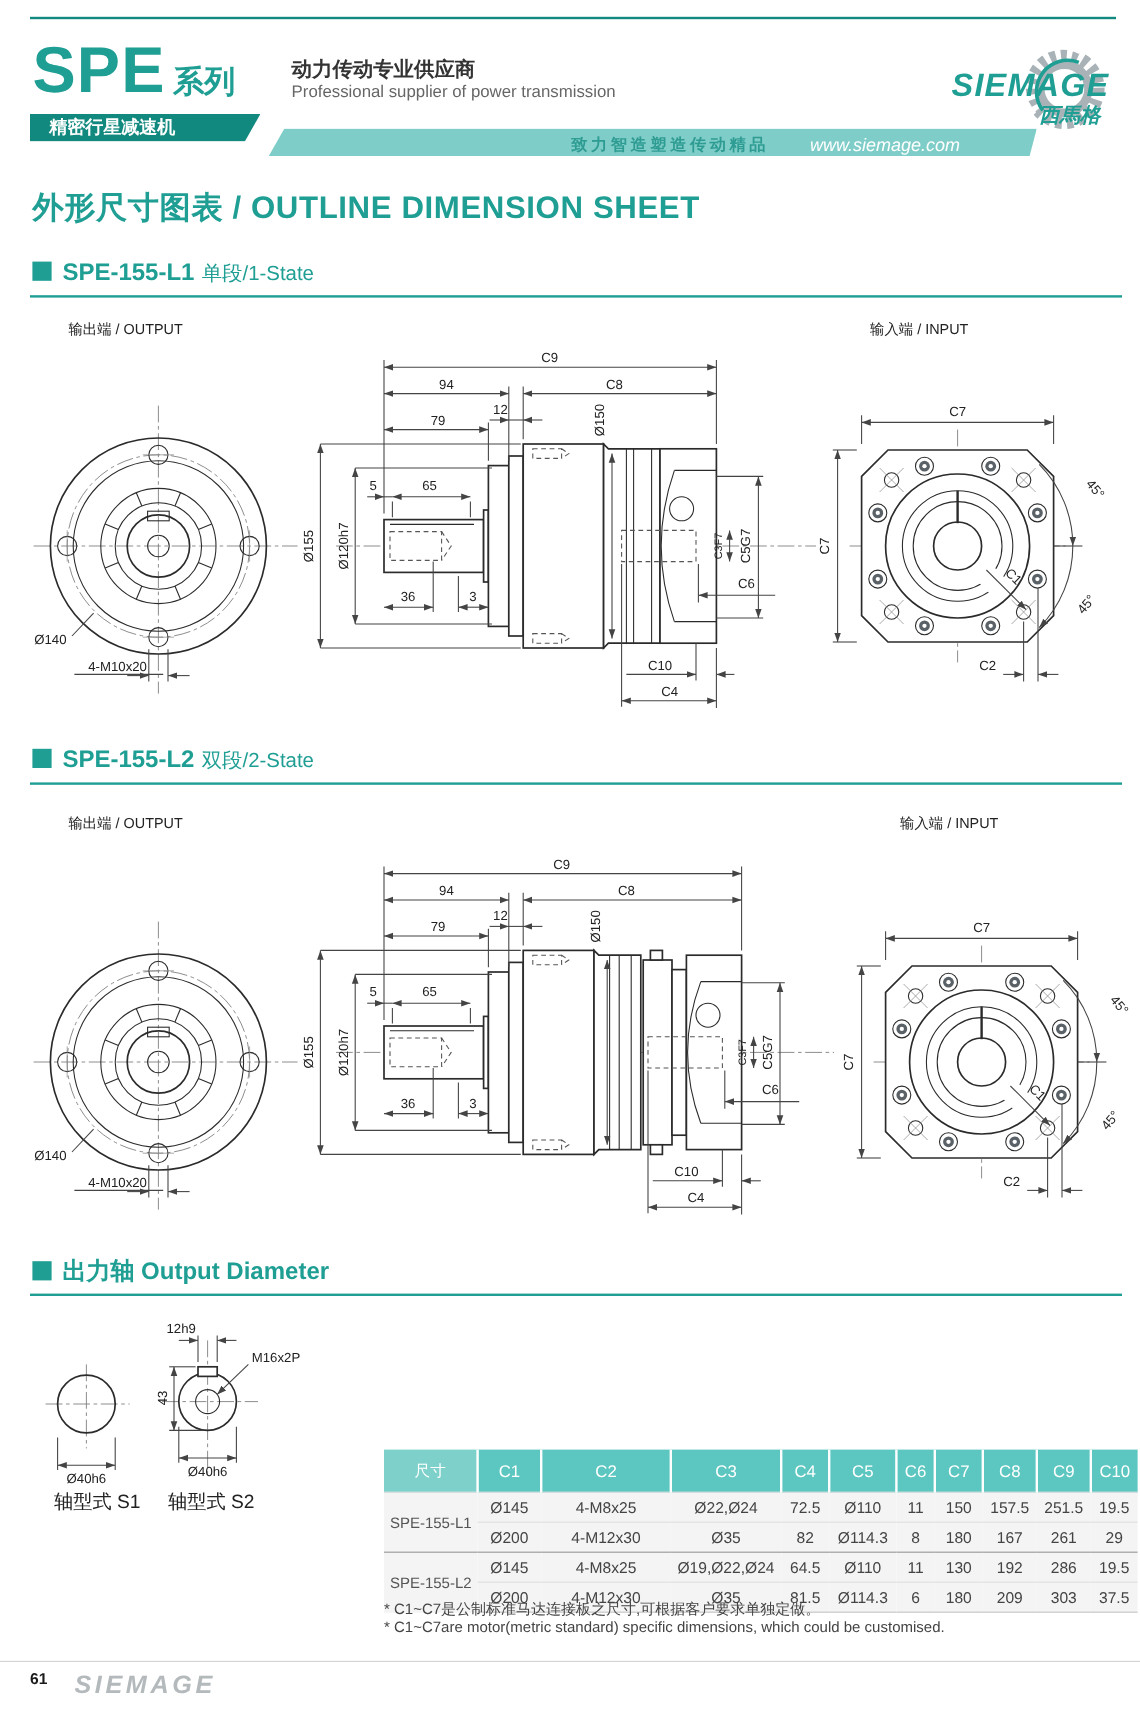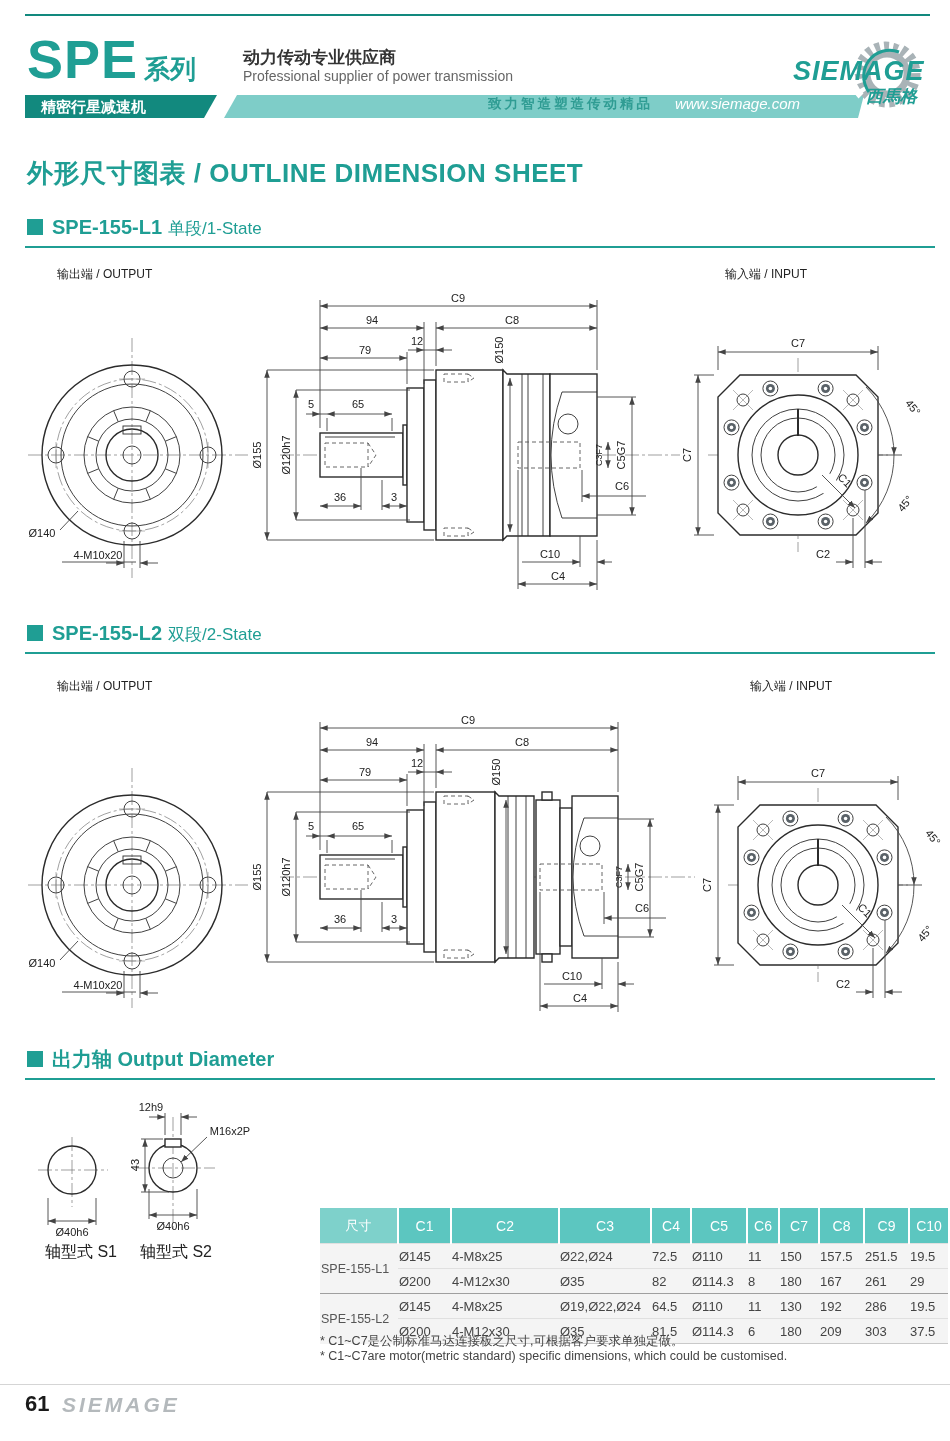--- a/index.html
+++ b/index.html
@@ -10,23 +10,23 @@
   .toprule{left:25px;top:14px;width:905px;height:2px;background:var(--teal_dark)}
   .spe{left:27px;top:28px;white-space:nowrap}
   .spe .big{font-size:54px;font-weight:800;color:var(--teal);letter-spacing:1px}
   .spe .cn{font-size:26px;font-weight:700;color:var(--teal);margin-left:6px}
   .tagline{left:243px;top:47px;line-height:1.25}
   .tagline .cn{font-size:17px;font-weight:700;color:#333}
   .tagline .en{font-size:14px;color:#666}
   .band-dark{left:25px;top:95px;width:192px;height:23px;background:var(--teal_dark);
     clip-path:polygon(0 0,100% 0,calc(100% - 13px) 100%,0 100%);
     color:#fff;font-weight:700;font-size:15px;line-height:23px;padding-left:16px;box-sizing:border-box}
-  .band-light{left:224px;top:95px;width:640px;height:23px;background:var(--teal_light);
+  .band-light{left:224px;top:107px;width:640px;height:23px;background:var(--teal_light);
     clip-path:polygon(13px 0,100% 0,calc(100% - 6px) 100%,0 100%);
-    display:flex;justify-content:flex-end;align-items:flex-start;gap:22px;padding-right:64px;box-sizing:border-box}
+    display:flex;justify-content:flex-end;align-items:flex-end;gap:34px;padding-right:64px;box-sizing:border-box}
   .band-light .slogan{color:#2f9c93;font-size:13.5px;font-weight:700;letter-spacing:3px}
   .band-light .url{color:#fff;font-size:15px;font-weight:400;font-style:italic}
   .logo-text{left:793px;top:56px;font-size:27px;font-style:italic;font-weight:800;
     color:var(--teal);letter-spacing:1px}
   .logo-cn{left:866px;top:85px;font-size:17px;font-style:italic;font-weight:700;color:var(--teal)}
   
   .page-title{left:27px;top:156px;font-size:26px;font-weight:700;color:var(--teal);letter-spacing:.5px}
   .sec-head{left:27px;white-space:nowrap}
   .sec-head .sq{display:inline-block;width:16px;height:16px;background:var(--teal);
     vertical-align:-1px;margin-right:9px}
@@ -48,28 +48,28 @@
   .dtx9{font-size:9px}
   .hole-x{stroke:#888;stroke-width:.6}
   
   .shaft-label{font-size:16px;color:#222}
   
   .dim-table{border-collapse:collapse;table-layout:fixed;width:620px;font-size:13px}
   .dim-table thead th{background:var(--table_header);color:#fff;font-weight:400;height:33px;
     border-left:2px solid #fff;font-size:14px}
   .dim-table thead th:first-child{background:var(--table_header_first);border-left:none;font-size:13px}
   .dim-table tbody{background:#f4f4f4}
-  .dim-table td{text-align:left;height:22px;color:#444;border-top:1px solid #e0e0e0}
+  .dim-table td{text-align:center;height:22px;color:#444;border-top:1px solid #e0e0e0}
   .dim-table tr.group-start td{border-top:1.5px solid #9f9f9f}
   .dim-table tbody tr:last-child td{border-bottom:1px solid #c9c9c9}
   .dim-table td.model{font-size:12.5px;color:#555}
   .note{left:320px;font-size:12.5px;color:#444}
   
   .foot-rule{left:0;top:1384px;width:950px;height:1px;background:#d5d5d5}
-  .page-no{left:25px;top:1391px;font-size:22px;font-weight:800;color:#1a1a1a}
+  .page-no{left:25px;top:1391px;font-size:13px;font-weight:800;color:#1a1a1a}
   .foot-brand{left:62px;top:1393px;font-size:21px;font-style:italic;font-weight:800;
     color:#b4b9bc;letter-spacing:3px}
 </style>
 </head>
 <body>
 
 <svg width="0" height="0" class="abs">
   <defs>
     <marker id="ar" viewBox="0 0 10 10" refX="9.5" refY="5" markerWidth="9" markerHeight="9" orient="auto-start-reverse">
       <path d="M0,1.6 9.5,5 0,8.4Z" fill="#444"></path>

